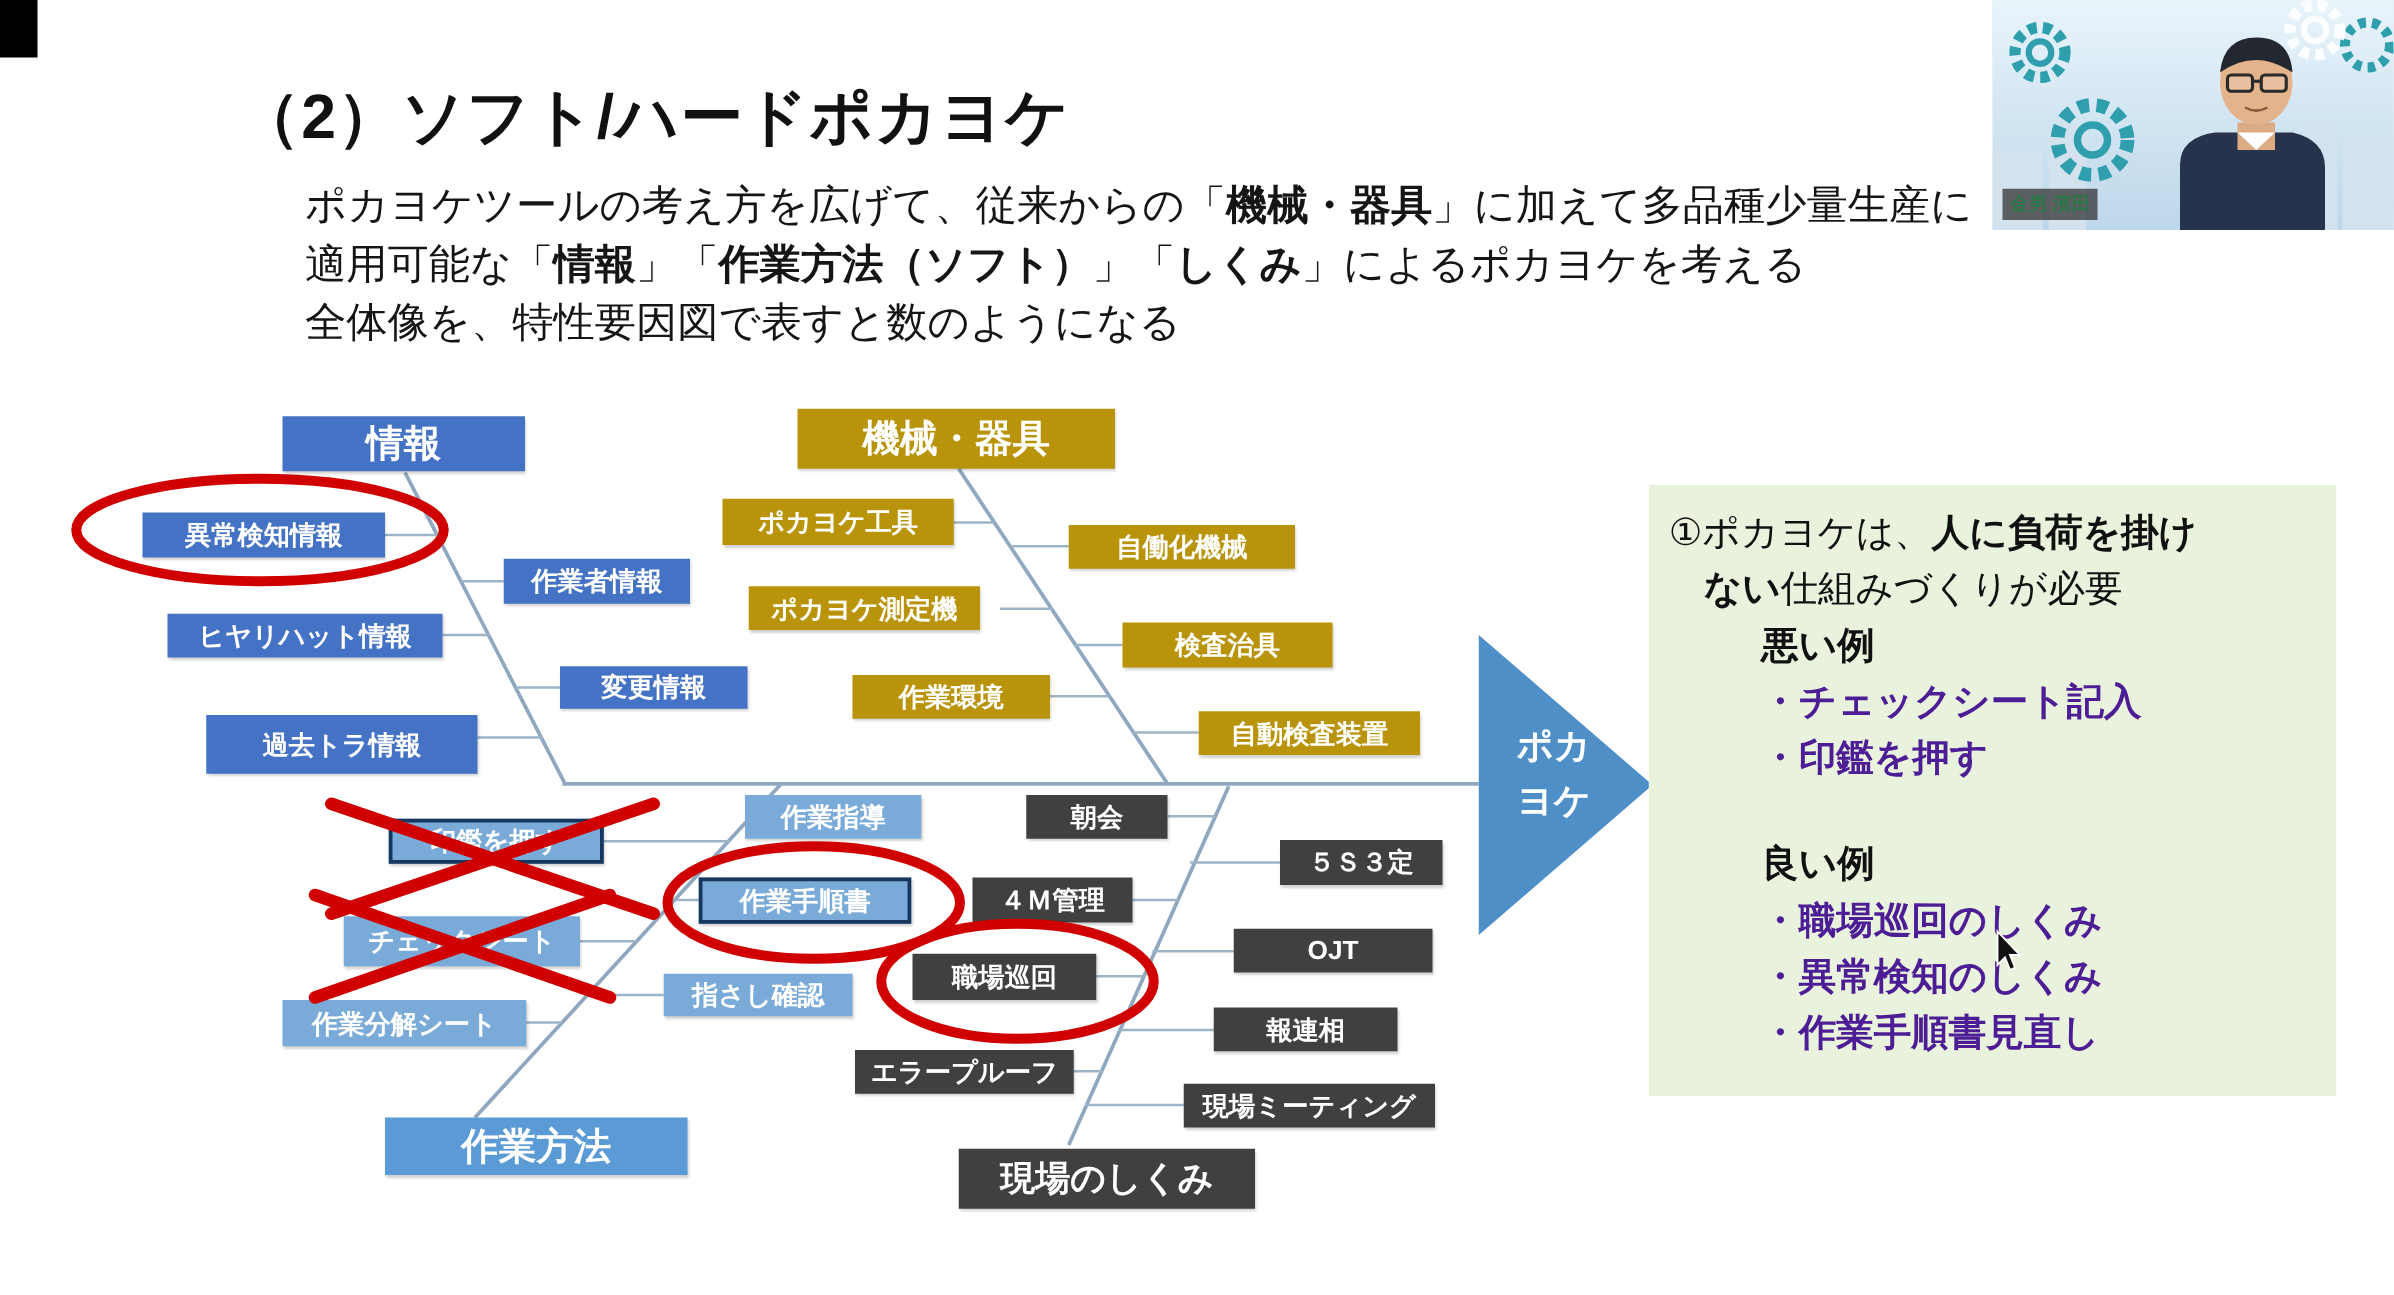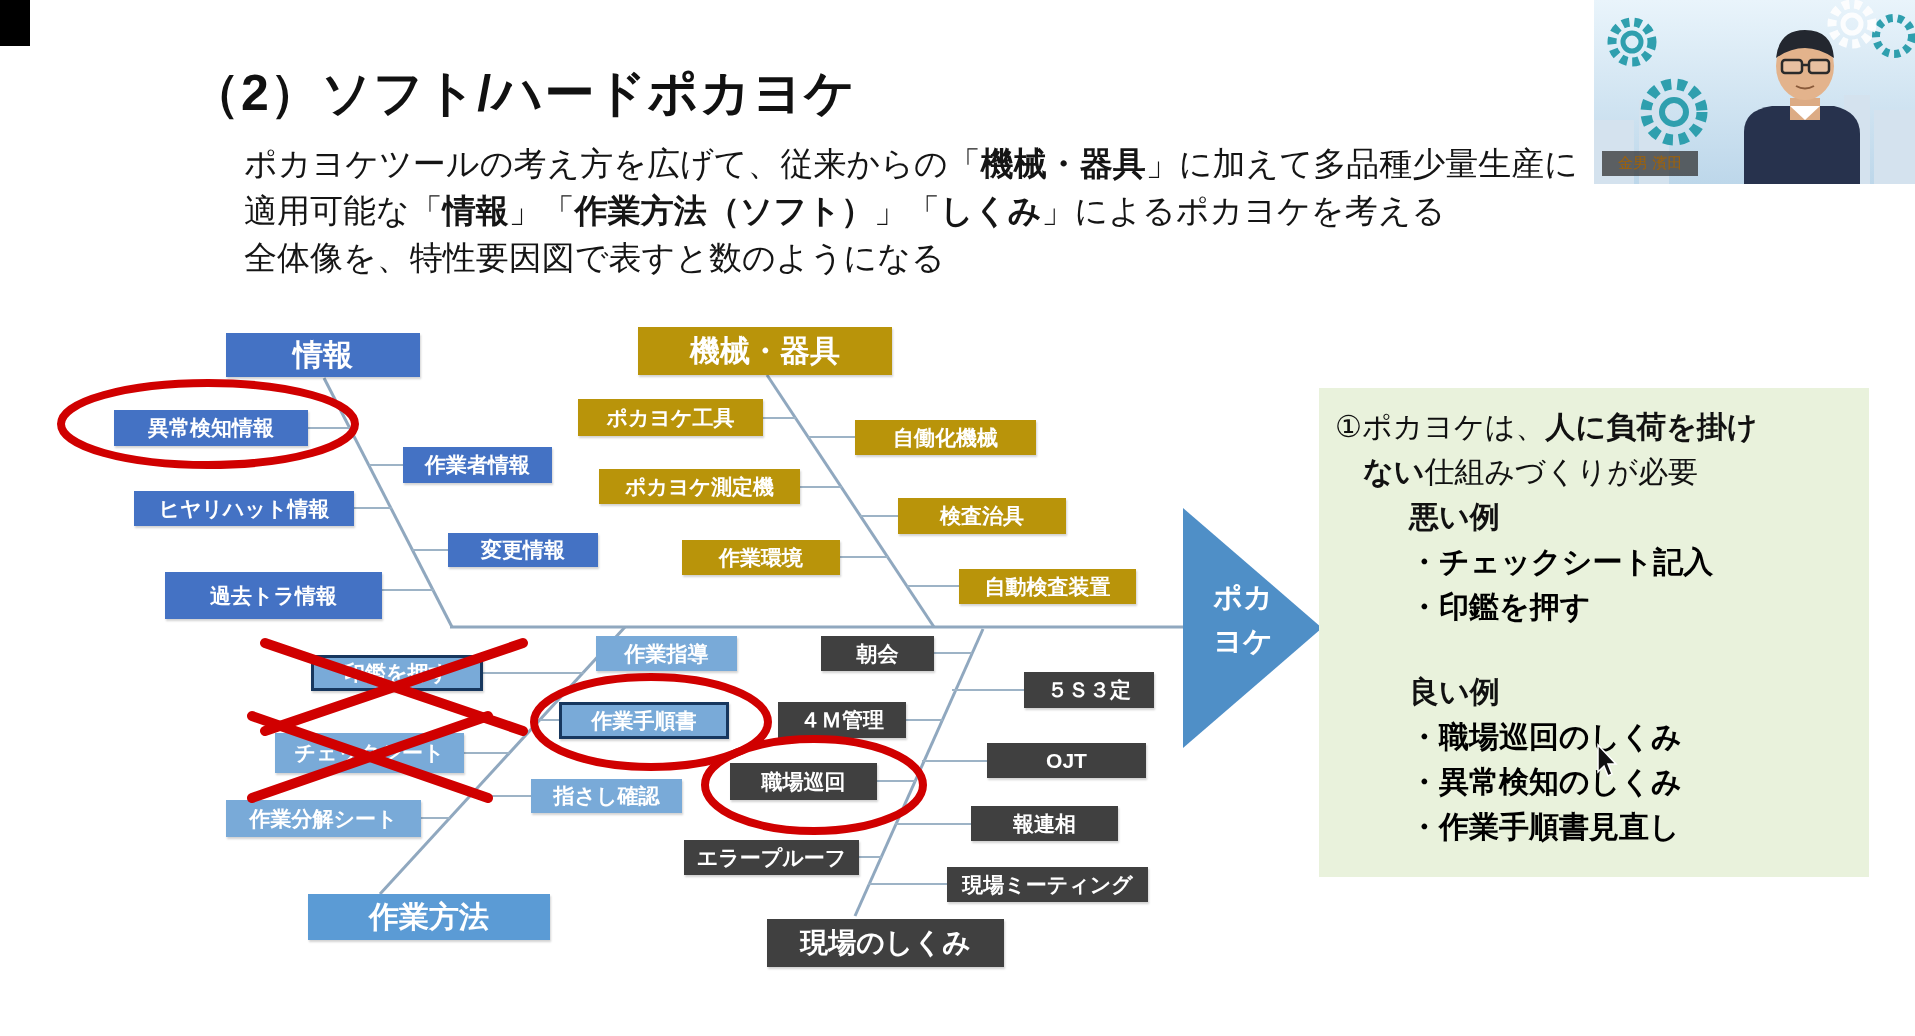--- a/index.html
+++ b/index.html
@@ -21,30 +21,30 @@
   .c-genba{background:#404040;}
   .hdr{font-size:30px;}
   .bordered{border:3px solid #17375e;}
   
   .arrow-label{left:1198px;top:575px;width:90px;color:#fff;font-weight:bold;font-size:29px;
                line-height:44px;text-align:center;z-index:3;}
   
   .panel{left:1319px;top:388px;width:550px;height:489px;background:#e9f2dc;
          padding:16px 0 0 0;box-sizing:border-box;z-index:2;}
   .panel .pline{font-size:30px;line-height:45px;color:#111;white-space:nowrap;}
-  .panel .pline.red{color:#000000;font-weight:bold;}
+  .panel .pline.red{color:#4c1d95;font-weight:bold;}
   .panel .pline b{font-weight:bold;margin-top:25px;}
   .panel .ind0{padding-left:16px;}
   .panel .ind1{padding-left:44px;}
   .panel .ind2{padding-left:90px;}
   .panel .spacer{height:40px;}
   
   .webcam{left:1594px;top:0;width:321px;height:184px;background:#cfe2f0;z-index:10;overflow:hidden;}
-  .nametag{position:absolute;left:8px;bottom:8px;background:rgba(45,45,45,.72);color:#a16207;
-           font-size:15px;padding:3px 16px;z-index:11;}
+  .nametag{position:absolute;left:8px;bottom:8px;background:rgba(45,45,45,.72);color:#15803d;
+           font-size:15px;padding:3px 6px;z-index:11;}
   .black-corner{left:0;top:0;width:30px;height:46px;background:#000;}
   svg.layer{position:absolute;left:0;top:0;pointer-events:none;}
   #skeleton{z-index:1;} 
   .nodes-layer{z-index:2;}
   #redmarks{z-index:4;}
   #cursor{z-index:12;}
 </style>
 </head>
 <body>
 
@@ -107,21 +107,21 @@
   <div class="node c-genba hdr" style="left:767px;top:919px;width:237px;height:48px;font-size:28px">現場のしくみ</div>
 
   <div class="node c-info" style="left:114px;top:410px;width:194px;height:36px">異常検知情報</div>
   <div class="node c-info" style="left:403px;top:447px;width:149px;height:36px">作業者情報</div>
   <div class="node c-info" style="left:134px;top:491px;width:220px;height:35px">ヒヤリハット情報</div>
   <div class="node c-info" style="left:448px;top:533px;width:150px;height:34px">変更情報</div>
   <div class="node c-info" style="left:165px;top:572px;width:217px;height:47px">過去トラ情報</div>
 
   <div class="node c-machine" style="left:578px;top:399px;width:185px;height:37px">ポカヨケ工具</div>
   <div class="node c-machine" style="left:855px;top:420px;width:181px;height:35px">自働化機械</div>
-  <div class="node c-machine" style="left:599px;top:469px;width:201px;height:35px">ポカヨケ測定機</div>
+  <div class="node c-machine" style="left:599px;top:469px;width:185px;height:35px">ポカヨケ測定機</div>
   <div class="node c-machine" style="left:898px;top:498px;width:168px;height:36px">検査治具</div>
   <div class="node c-machine" style="left:682px;top:540px;width:158px;height:35px">作業環境</div>
   <div class="node c-machine" style="left:959px;top:569px;width:177px;height:35px">自動検査装置</div>
 
   <div class="node c-method" style="left:596px;top:636px;width:141px;height:35px">作業指導</div>
   <div class="node c-method bordered" style="left:311px;top:655px;width:172px;height:36px">印鑑を押す</div>
   <div class="node c-method bordered" style="left:559px;top:702px;width:170px;height:37px">作業手順書</div>
   <div class="node c-method" style="left:275px;top:733px;width:189px;height:40px">チェックシート</div>
   <div class="node c-method" style="left:531px;top:779px;width:151px;height:34px">指さし確認</div>
   <div class="node c-method" style="left:226px;top:800px;width:195px;height:37px">作業分解シート</div>

